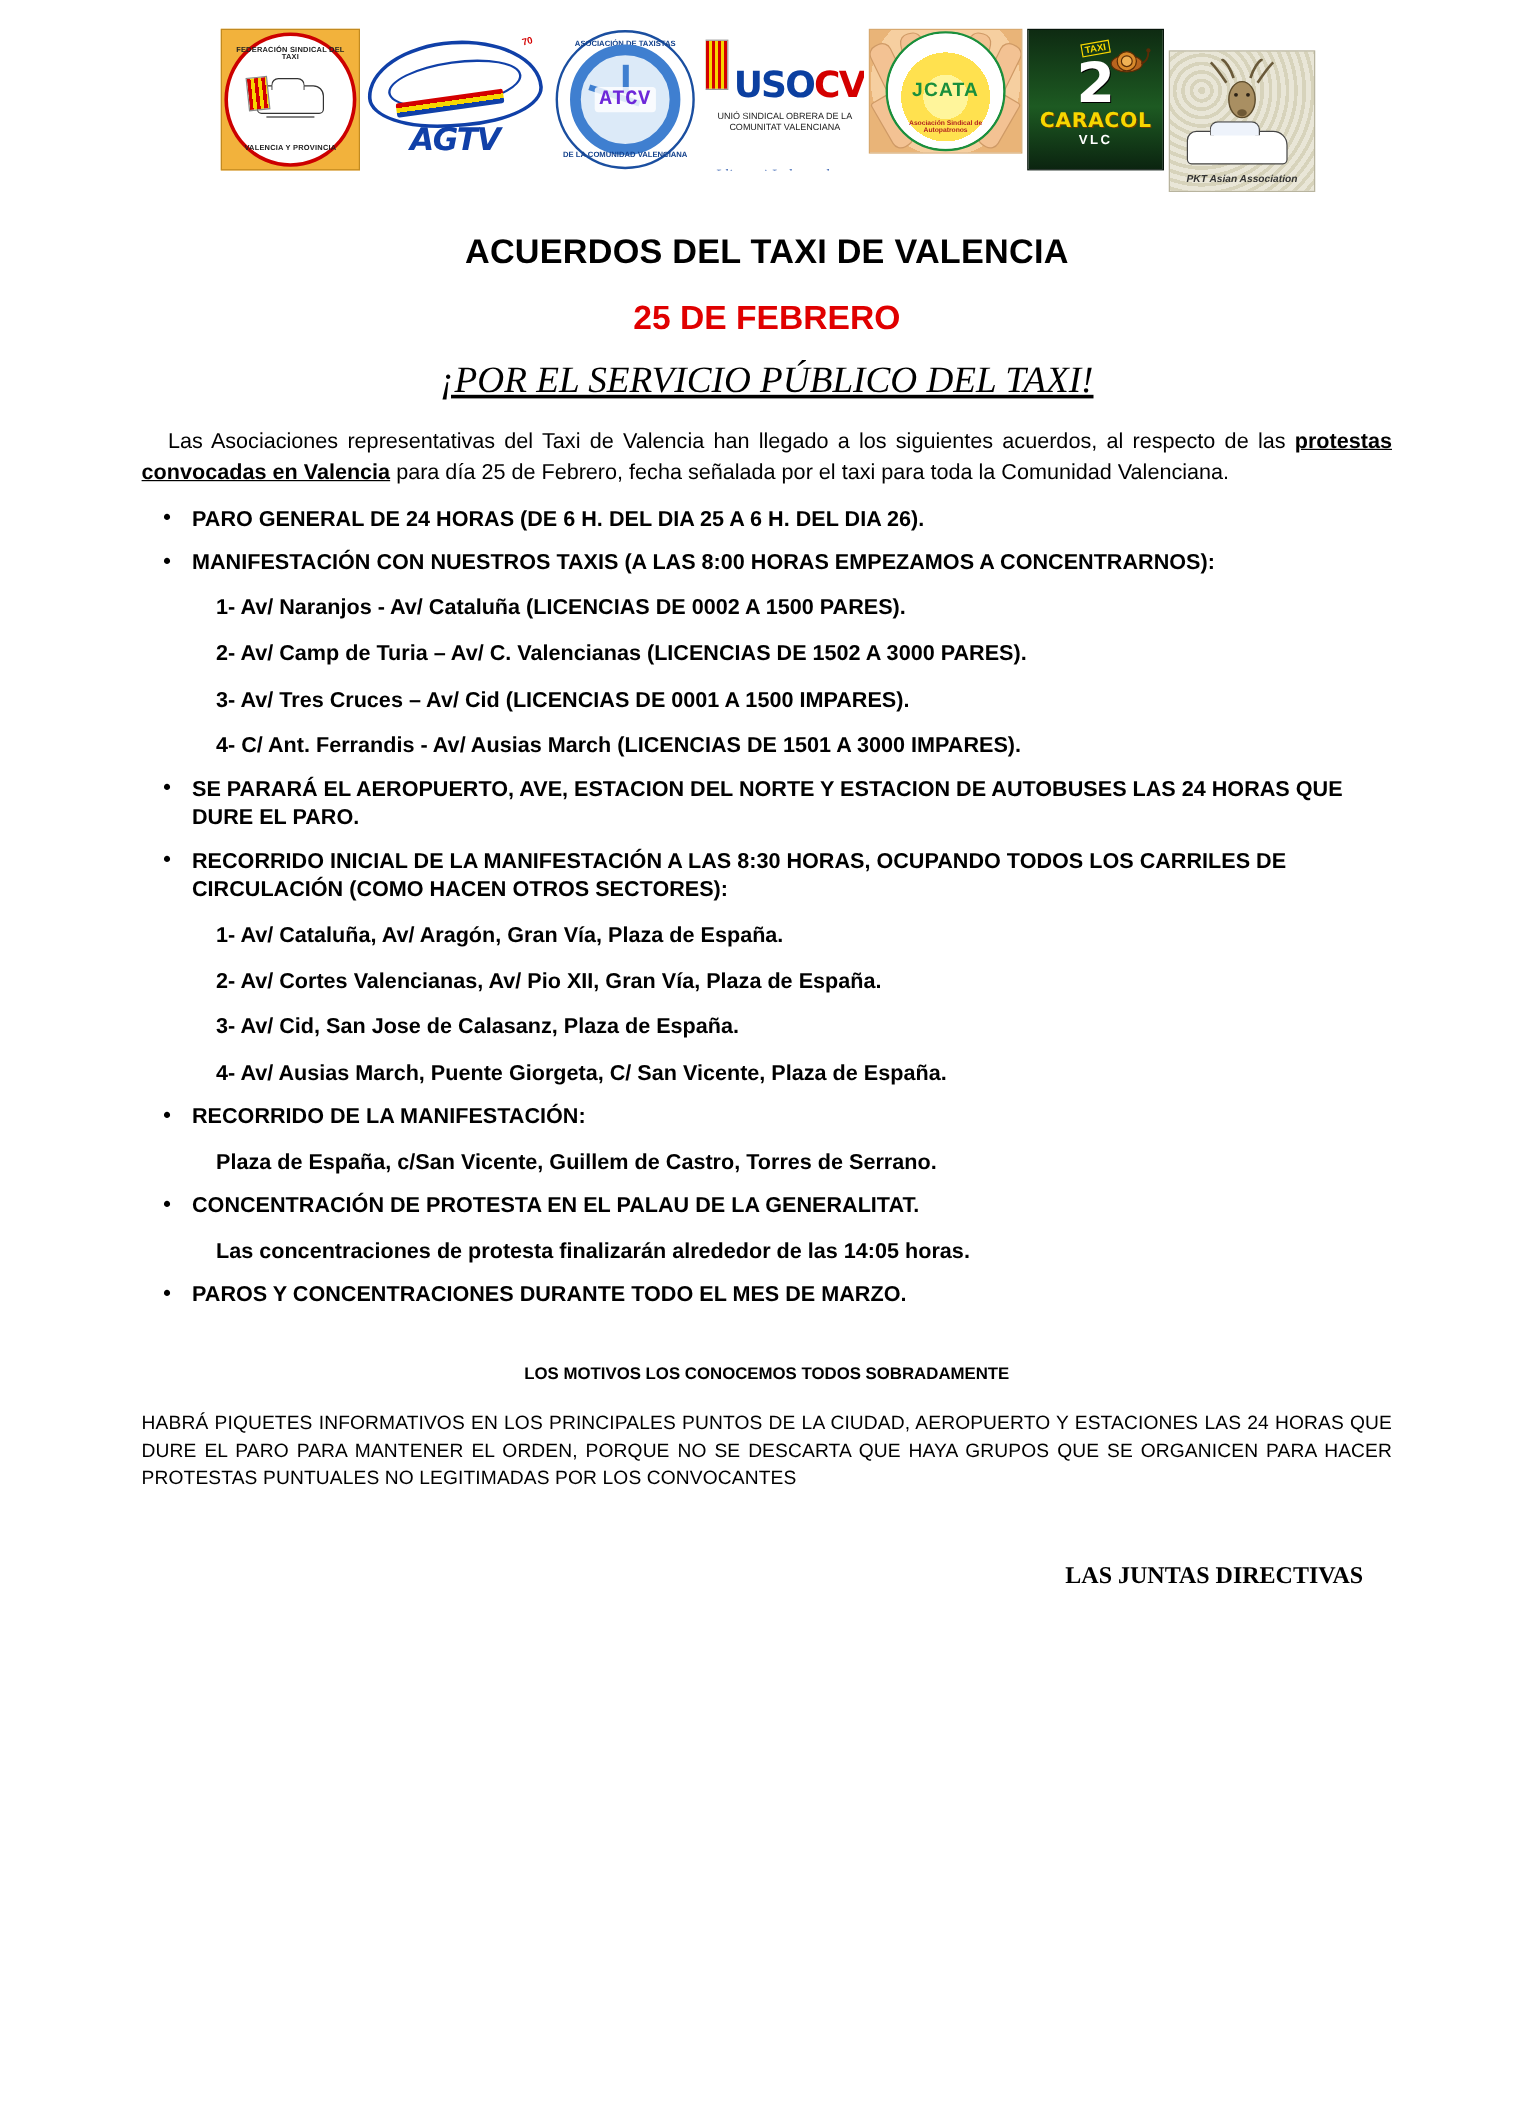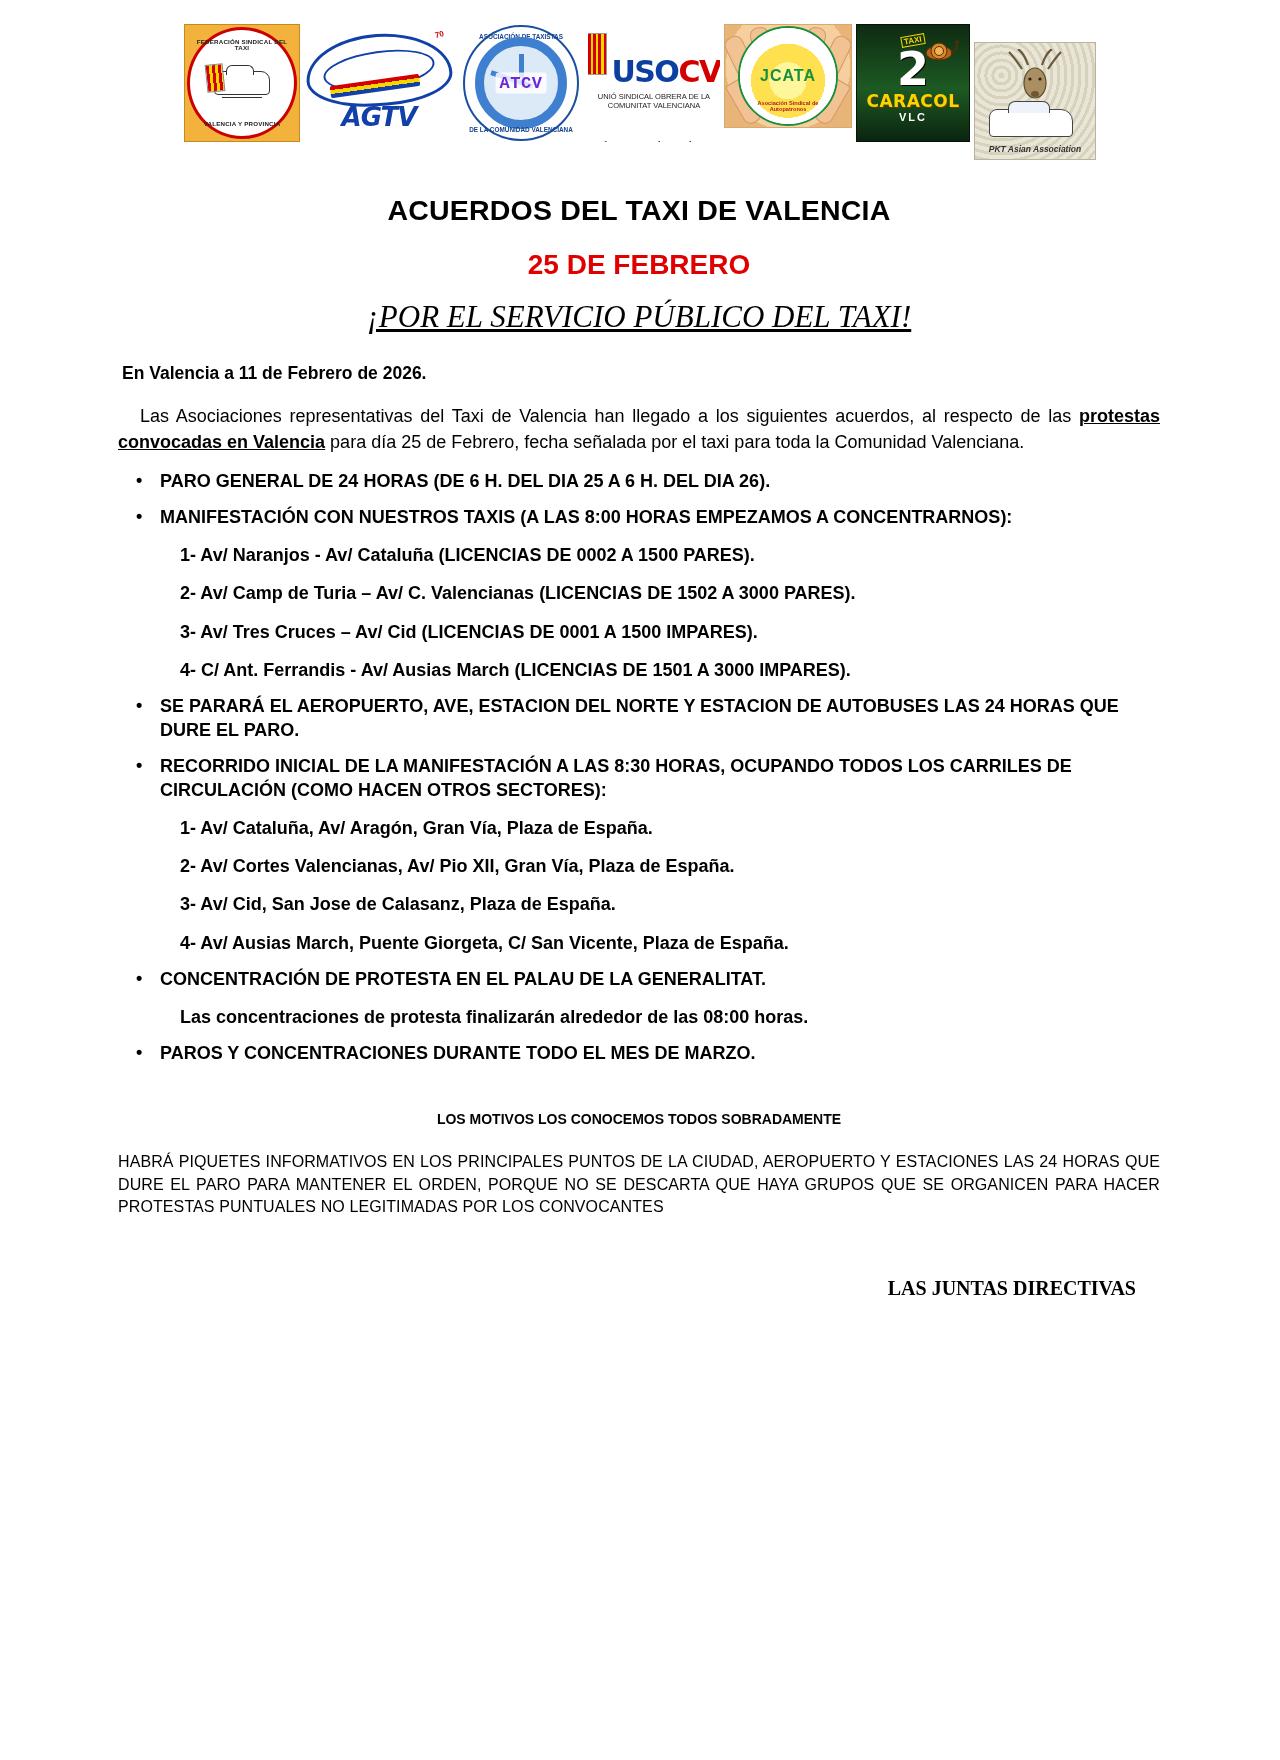--- a/index.html
+++ b/index.html
@@ -571,21 +571,20 @@
       <div class="cap7">PKT Asian Association</div>
     </div>
   </div>
 
   <div class="content">
 
     <h1 class="title">ACUERDOS DEL TAXI DE VALENCIA</h1>
     <h2 class="subtitle">25 DE FEBRERO</h2>
     <h3 class="slogan"><span>¡POR EL SERVICIO PÚBLICO DEL TAXI!</span></h3>
 
-    <div class="dateline">En Valencia a 11 de Febrero de 2026.</div>
 
     <p class="lead"><span>Las Asociaciones representativas del Taxi de Valencia han llegado a los siguientes acuerdos, al respecto de las </span><b>protestas convocadas en Valencia</b><span> para día 25 de Febrero, fecha señalada por el taxi para toda la Comunidad Valenciana.</span></p>
 
     <ul class="bullets">
 
       <li>
         <span>PARO GENERAL DE 24 HORAS (DE 6 H. DEL DIA 25 A 6 H. DEL DIA 26).</span>
       </li>
 
       <li>
@@ -605,25 +604,31 @@
       <li>
         <span>RECORRIDO INICIAL DE LA MANIFESTACIÓN A LAS 8:30 HORAS, OCUPANDO TODOS LOS CARRILES DE CIRCULACIÓN (COMO HACEN OTROS SECTORES):</span>
         <ul class="sublist">
           <li>1- Av/ Cataluña, Av/ Aragón, Gran Vía, Plaza de España.</li>
           <li>2- Av/ Cortes Valencianas, Av/ Pio XII, Gran Vía, Plaza de España.</li>
           <li>3- Av/ Cid, San Jose de Calasanz, Plaza de España.</li>
           <li>4- Av/ Ausias March, Puente Giorgeta, C/ San Vicente, Plaza de España.</li>
         </ul>
       </li>
 
+      <li>
+        <span>RECORRIDO DE LA MANIFESTACIÓN:</span>
+        <ul class="sublist">
+          <li>Plaza de España, c/San Vicente, Guillem de Castro, Torres de Serrano.</li>
+        </ul>
+      </li>
 
       <li>
         <span>CONCENTRACIÓN DE PROTESTA EN EL PALAU DE LA GENERALITAT.</span>
         <ul class="sublist">
-          <li>Las concentraciones de protesta finalizarán alrededor de las 08:00 horas.</li>
+          <li>Las concentraciones de protesta finalizarán alrededor de las 14:05 horas.</li>
         </ul>
       </li>
 
       <li>
         <span>PAROS Y CONCENTRACIONES DURANTE TODO EL MES DE MARZO.</span>
       </li>
     </ul>
 
     <div class="center-bold">LOS MOTIVOS LOS CONOCEMOS TODOS SOBRADAMENTE</div>
 

